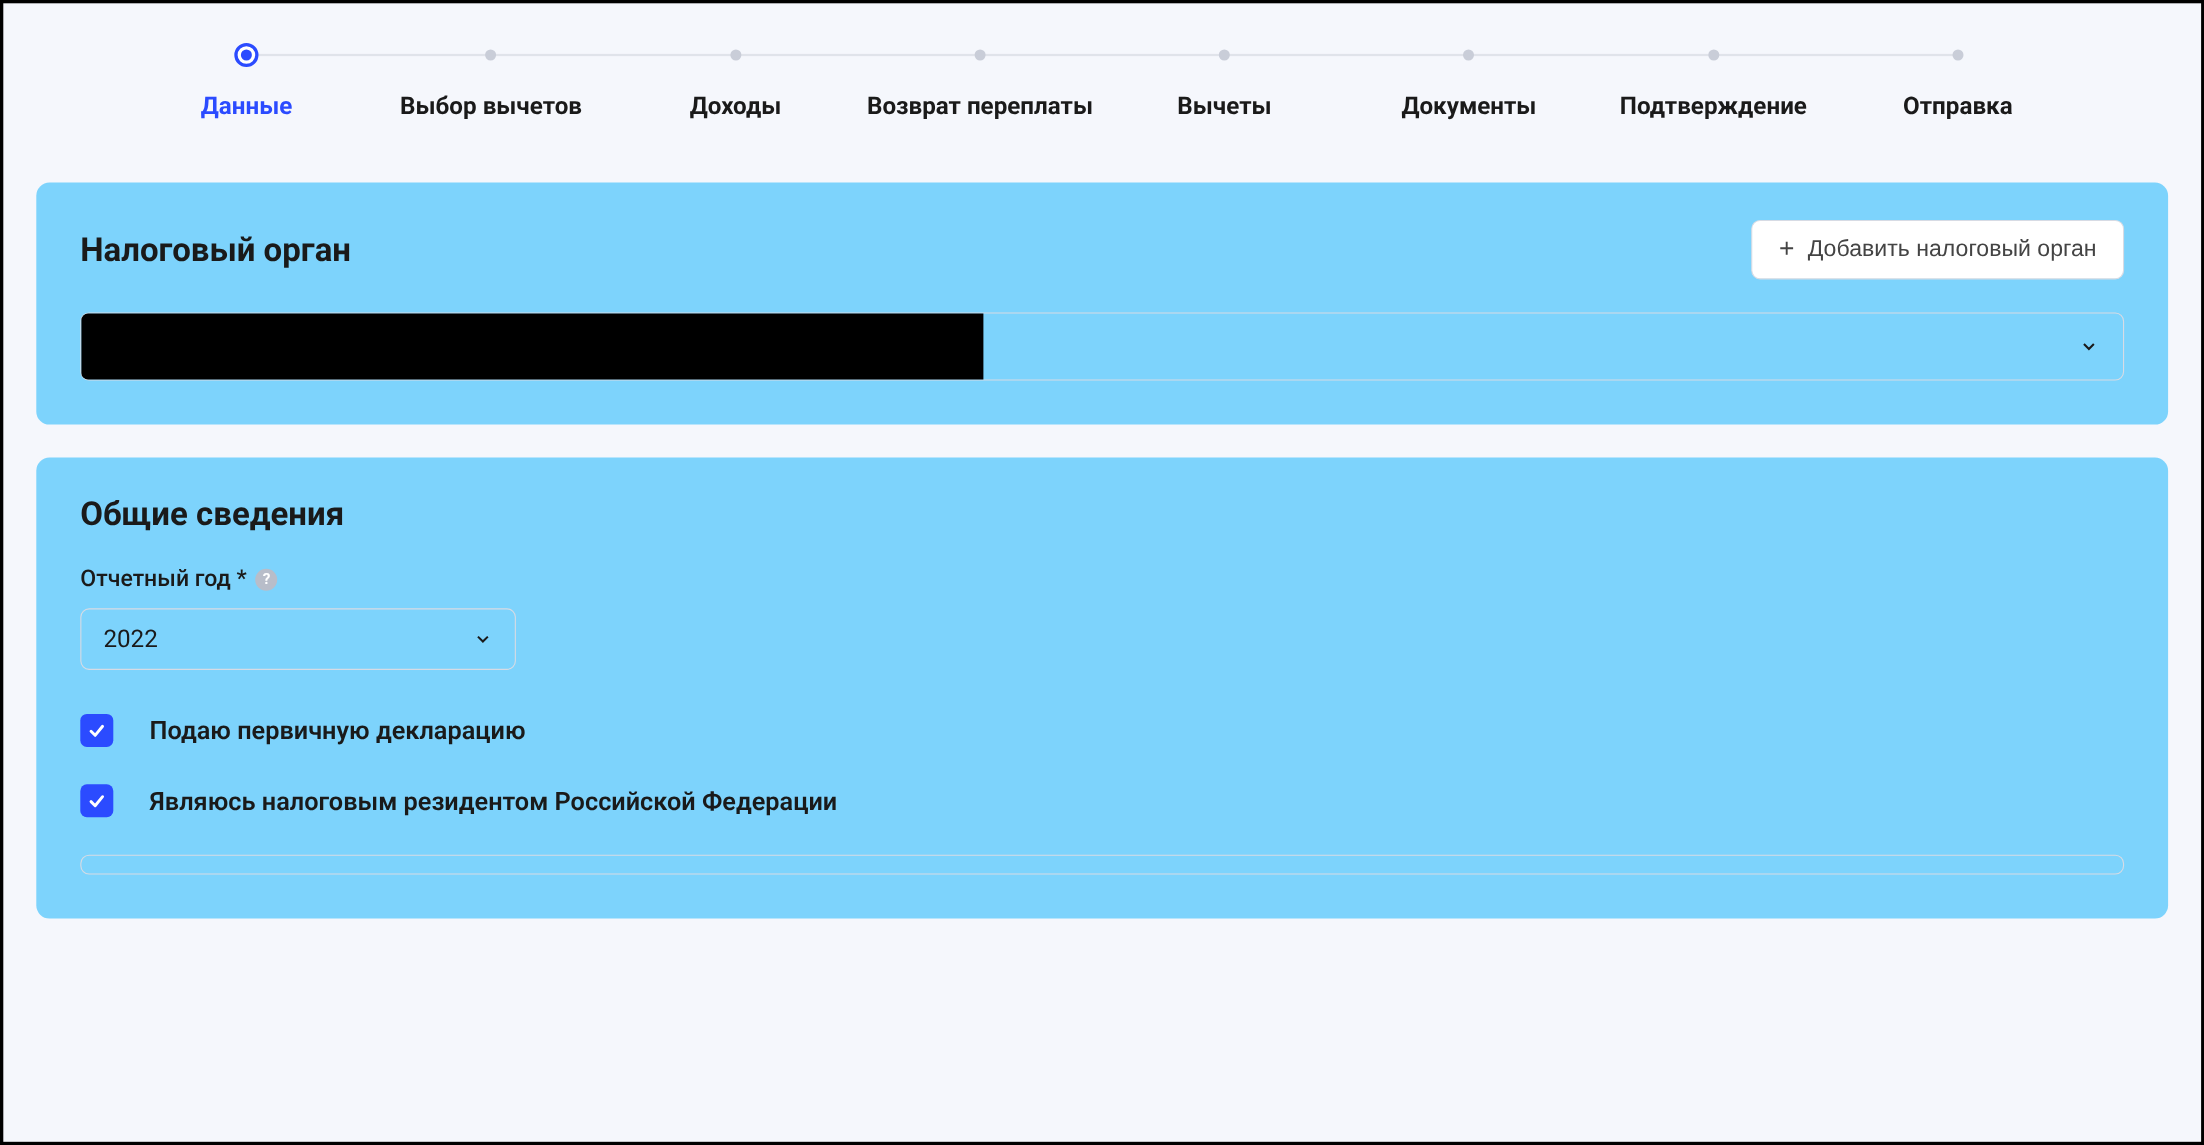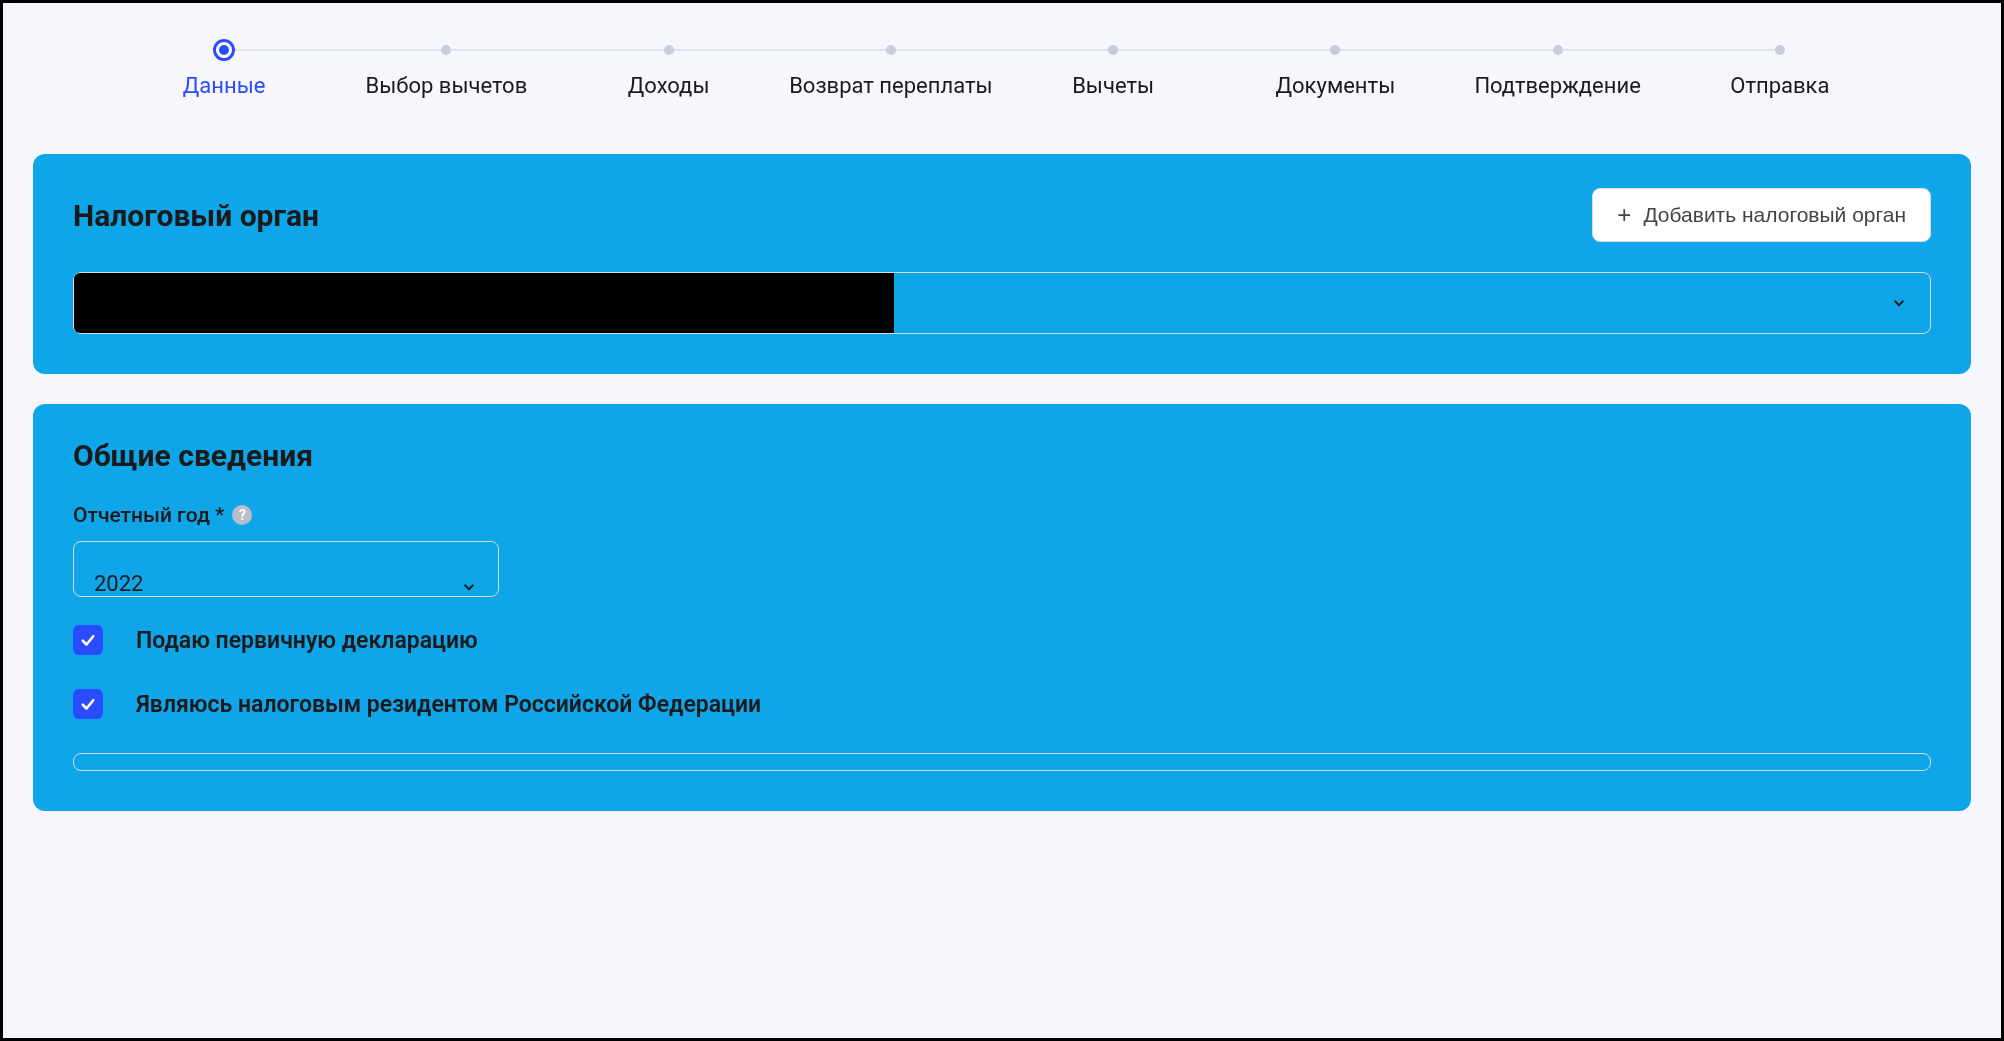--- a/index.html
+++ b/index.html
@@ -72,30 +72,30 @@
     justify-content: center;
   }
   .step.active .step-dot::after {
     content: "";
     width: 10px;
     height: 10px;
     border-radius: 50%;
     background: #2b4bff;
   }
   .step-label {
-    margin-top: 12px;
+    margin-top: 24px;
     font-size: 22px;
-    font-weight: 400;
+    font-weight: 700;
     color: #1a1a1a;
     white-space: nowrap;
   }
   .step.active .step-label { color: #2b4bff; }
 
   .card {
-    background: #0ea5e9;
+    background: #7dd3fc;
     border-radius: 12px;
     padding: 34px 40px 40px 40px;
     margin-bottom: 30px;
   }
   .card-head {
     display: flex;
     justify-content: space-between;
     align-items: center;
     margin-bottom: 30px;
   }
@@ -147,31 +147,31 @@
     border-radius: 6px 0 0 6px;
     margin-left: 0;
   }
   .chevron-down {
     width: 18px;
     height: 18px;
   }
   .chevron-down svg { display: block; }
 
   .select-small {
-    width: 426px;
+    width: 396px;
     border: 1px solid #d7dbe4;
     border-radius: 8px;
     height: 56px;
     display: flex;
-    align-items: flex-end;
+    align-items: center;
     justify-content: space-between;
     padding: 0 20px;
     font-size: 22px;
     cursor: pointer;
-    margin-bottom: 28px;
+    margin-bottom: 40px;
   }
   .help-icon {
     width: 20px;
     height: 20px;
     border-radius: 50%;
     background: #b8bdc9;
     color: #fff;
     font-size: 14px;
     display: inline-flex;
     align-items: center;

